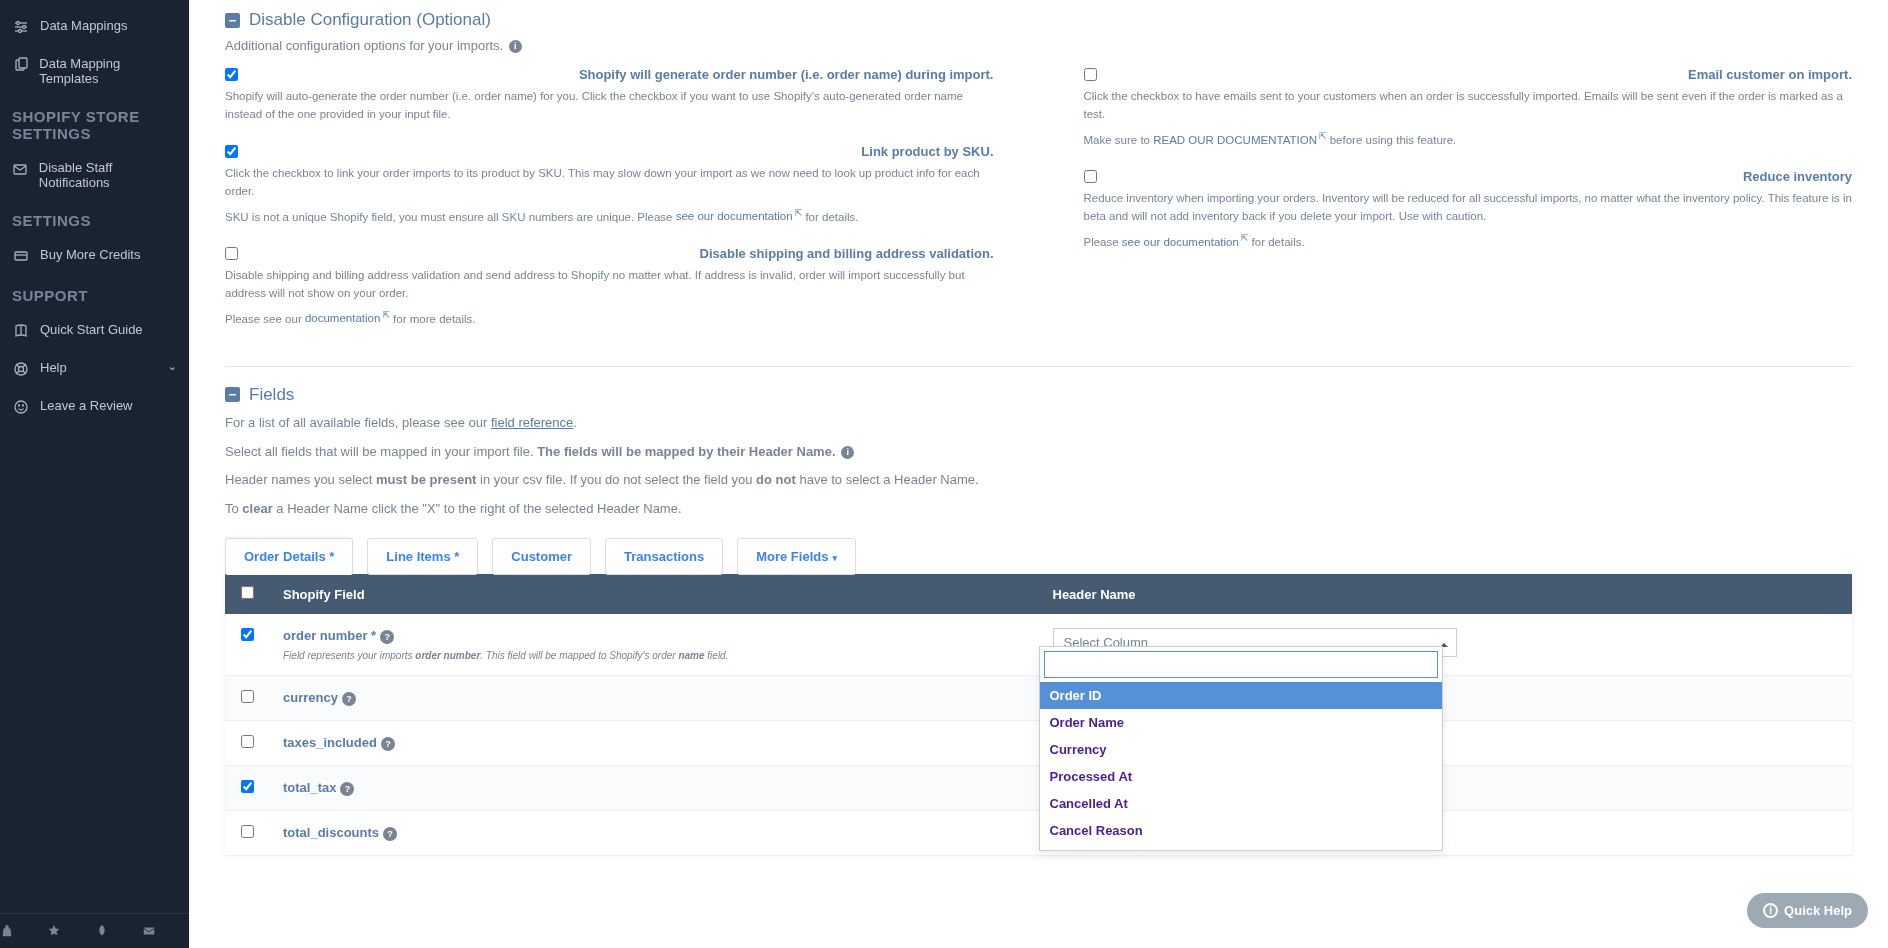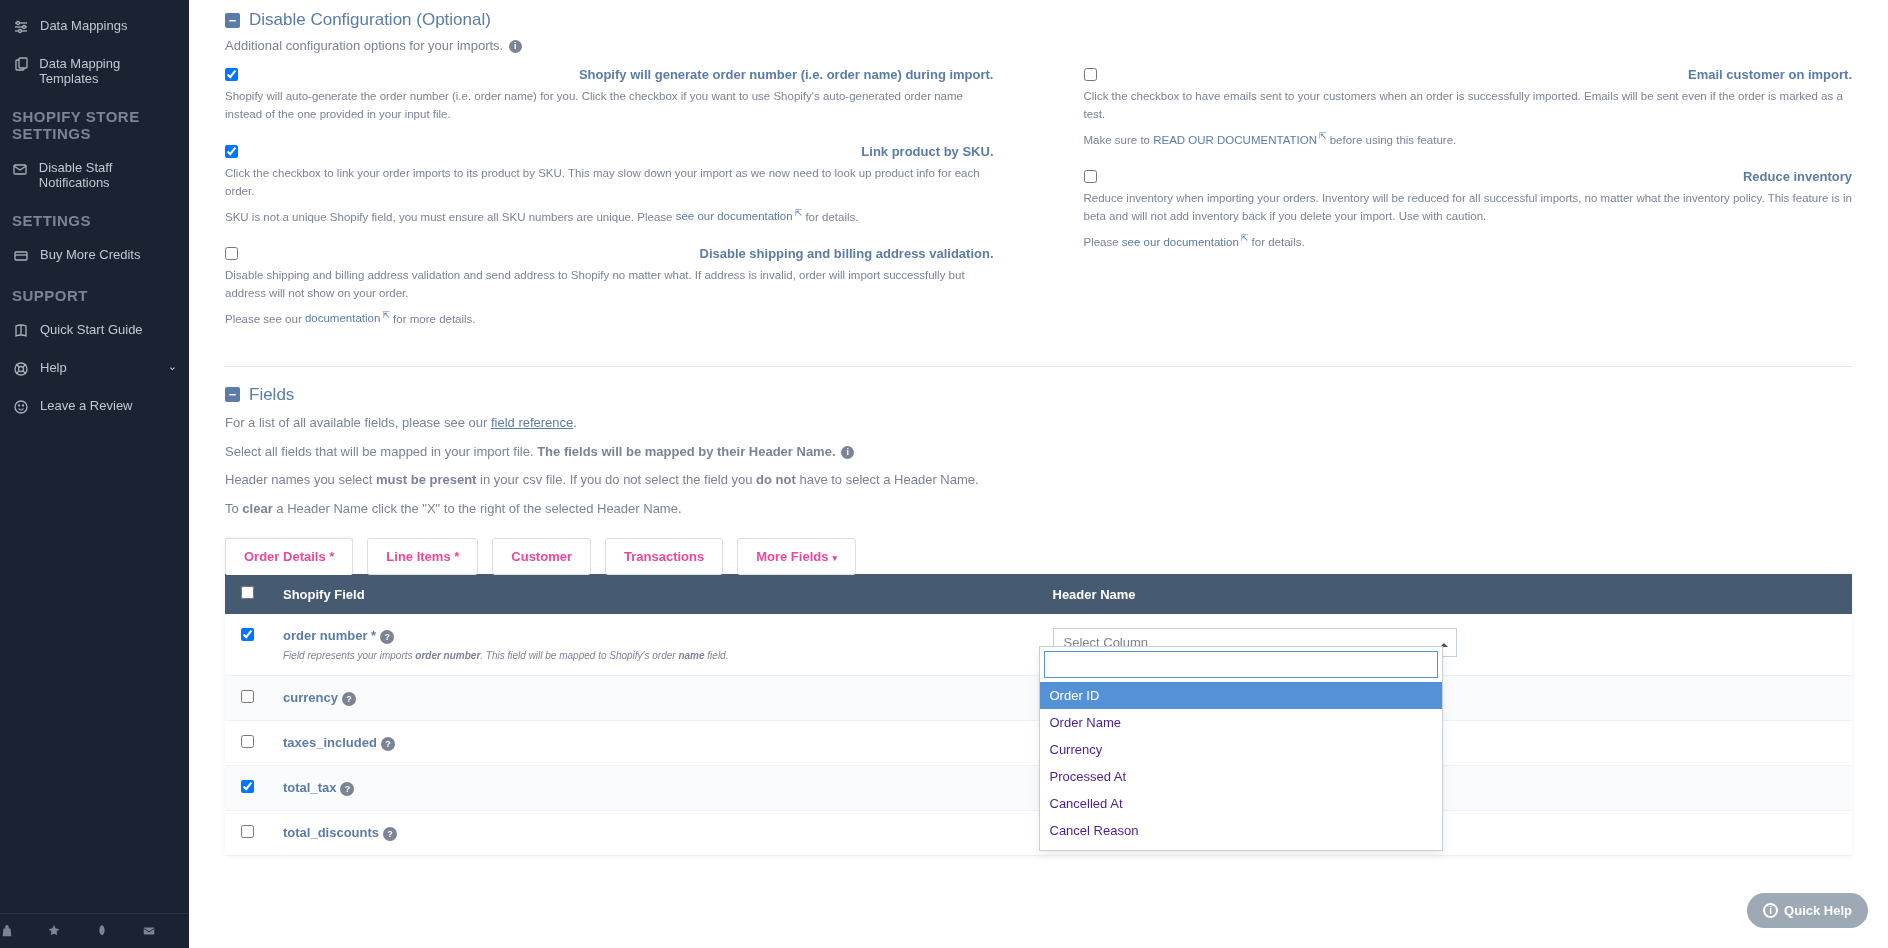--- a/index.html
+++ b/index.html
@@ -34,21 +34,21 @@
 .ext-icon { font-size: 9px; vertical-align: super; margin-left: 2px; }
 
 hr.divider { border: none; border-top: 1px solid #e2e6ea; margin: 18px 0; }
 
 .field-help { font-size: 13px; color: #7a8494; margin: 8px 0; line-height: 1.6; }
 .field-help strong, .field-help b { font-weight: 700; }
 .field-help a { color: #5a7ca6; }
 
 
 .tabs { display: flex; gap: 14px; margin-top: 18px; }
-.tab { padding: 10px 18px; font-size: 13px; color: #ec4899; font-weight: 700; border: 1px solid #ddd; background: #fff; border-radius: 3px; cursor: pointer; }
+.tab { padding: 10px 18px; font-size: 13px; color: #3b82f6; font-weight: 700; border: 1px solid #ddd; background: #fff; border-radius: 3px; cursor: pointer; }
 .tab.active { border-bottom: 1px solid #fff; position: relative; z-index: 2; box-shadow: 0 -1px 3px rgba(0,0,0,0.06); }
 .tab .caret { font-size: 9px; margin-left: 4px; }
 
 
 .ftable { width: 100%; border-collapse: collapse; margin-top: -1px; box-shadow: 0 0 6px rgba(0,0,0,0.06); }
 .ftable th { background: #465a72; color: #fff; font-size: 13px; font-weight: 700; text-align: left; padding: 12px 14px; }
 .ftable th.chkcol, .ftable td.chkcol { width: 44px; text-align: center; }
 .ftable td { padding: 14px; border-bottom: 1px solid #eef0f3; vertical-align: top; font-size: 13px; }
 .ftable tr:nth-child(even) td { background: #fafbfc; }
 .fld-name { color: #5a7ca6; font-weight: 700; }
@@ -58,21 +58,21 @@
 
 .hdr-cell { position: relative; width: 50%; }
 
 
 .combo { width: 404px; }
 .combo-display { border: 1px solid #c8ced5; background: #fff; padding: 6px 24px 6px 10px; font-size: 13px; color: #7a8494; position: relative; cursor: pointer; }
 .combo-display::after { content: ''; position: absolute; right: 8px; top: 50%; margin-top: -2px; border: 4px solid transparent; border-bottom-color: #555; transform: translateY(-2px); }
 .dropdown { position: absolute; top: 32px; left: 0; width: 404px; background: #fff; border: 1px solid #c8ced5; z-index: 10; box-shadow: 0 4px 10px rgba(0,0,0,0.08); }
 .dropdown-search { padding: 4px; }
 .dropdown-search input { width: 100%; border: 1px solid #5591d6; padding: 5px 7px; font-size: 13px; outline: none; }
-.dropdown-list { max-height: 168px; overflow-y: auto; }
+.dropdown-list { max-height: 168px; overflow-y: auto; font-weight: bold; }
 .dropdown-item { padding: 6px 10px; font-size: 13px; color: #4c1d95; cursor: pointer; }
 .dropdown-item.active { background: #5591d6; color: #fff; }
 
 
 .quick-help { position: fixed; right: 20px; bottom: 20px; background: #9da9b4; color: #fff; padding: 10px 16px; border-radius: 20px; font-size: 13px; font-weight: 600; cursor: pointer; display: flex; align-items: center; }
 .quick-help .qicon { width: 15px; height: 15px; border: 2px solid #fff; border-radius: 50%; display: inline-flex; align-items: center; justify-content: center; font-size: 10px; margin-right: 6px; }
 
 svg { display: block; }
 </style>
 </head>

